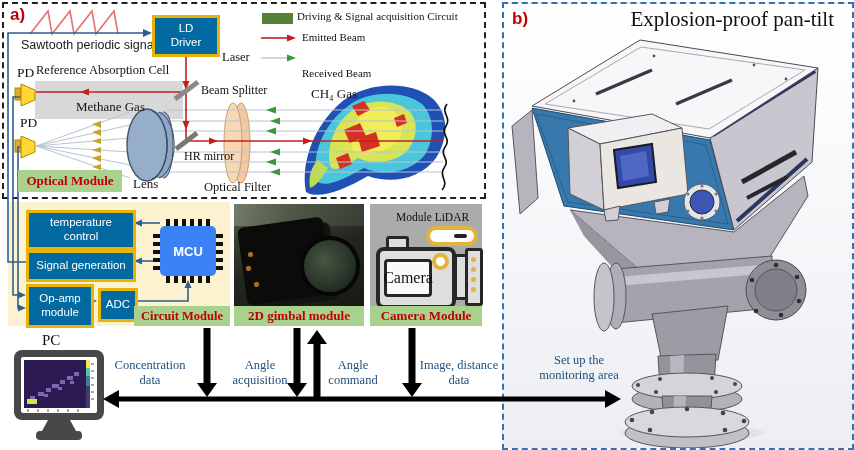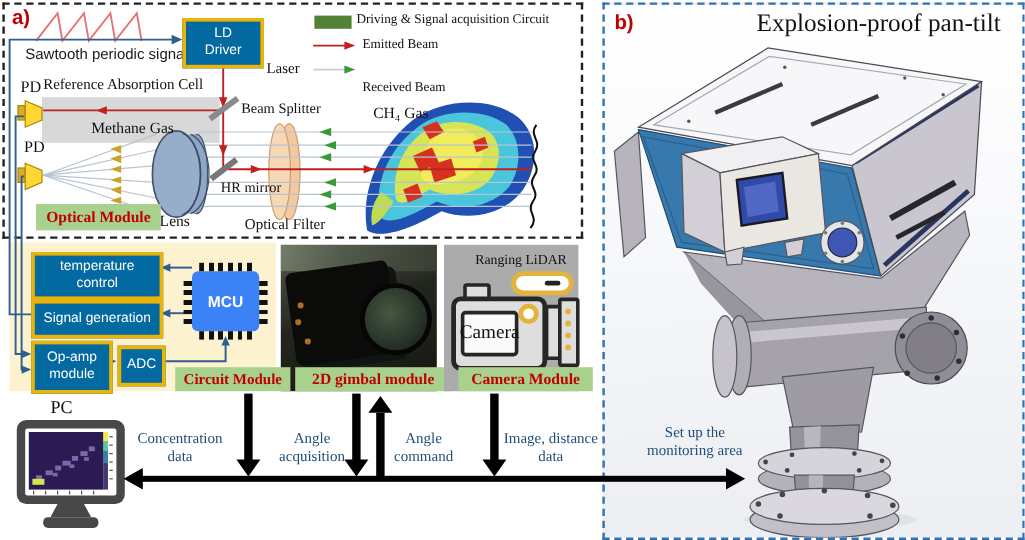--- a/index.html
+++ b/index.html
@@ -10,21 +10,21 @@
   .sans{font-family:"Liberation Sans","DejaVu Sans",sans-serif;}
   .ctr{display:flex;align-items:center;justify-content:center;text-align:center;}
   
   #optical-frame{left:2px;top:2px;width:480px;height:193px;border:2px dashed #222;background:transparent;}
   #panelB{left:502px;top:2px;width:348px;height:444px;border:2px dashed #2e74b5;
           background:linear-gradient(180deg,#ffffff 0%,#f7f8fa 45%,#eceef2 100%);}
   .tag{color:#c00000;font-weight:bold;font-size:17px;font-family:"Liberation Sans",sans-serif;}
   
   .gbox{background:#0369a1;border:3px solid #eab308;color:#fff;
         font-family:"Liberation Sans","DejaVu Sans",sans-serif;line-height:1.2;}
-  .strip{background:#a9d18e;color:#c00000;font-weight:bold;font-size:13px;margin-left:12px;}
+  .strip{background:#a9d18e;color:#c00000;font-weight:bold;font-size:13px;}
   
   #circuit-area{left:8px;top:202px;width:222px;height:124px;background:#fdf2cf;}
   
   #mcu{left:160px;top:226px;width:56px;height:50px;background:#3b82f6;border-radius:5px;
        color:#fff;font-weight:bold;font-size:13px;}
   .pins{position:absolute;background:repeating-linear-gradient(90deg,#111 0 4px,transparent 4px 8px);}
   .pinsV{position:absolute;background:repeating-linear-gradient(0deg,#111 0 4px,transparent 4px 8px);}
   
   #gimbal-photo{left:234px;top:204px;width:130px;height:122px;overflow:hidden;
     background:linear-gradient(160deg,#59604f 0%,#3a4034 22%,#23261f 45%,#15170f 100%);}
@@ -154,21 +154,21 @@
     <div class="bench"></div>
     <div id="gimbal-body"></div>
     <div id="gimbal-lens"></div>
     <div class="dot" style="left:14px;top:48px;"></div>
     <div class="dot" style="left:12px;top:62px;"></div>
     <div class="dot" style="left:20px;top:78px;"></div>
   </div>
   <div class="abs strip ctr" style="left:234px;top:306px;width:130px;height:20px;">2D gimbal module</div>
 
   <div id="camera-area" class="abs">
-    <div class="abs serifB" style="left:26px;top:7px;font-size:11.5px;white-space:nowrap;">Ranging LiDAR</div>
+    <div class="abs serifB" style="left:26px;top:7px;font-size:11.5px;white-space:nowrap;">Module LiDAR</div>
     <div class="abs" style="left:56px;top:22px;width:44px;height:12px;border:4px solid #e3b33c;border-radius:10px;background:#fff;">
       <div class="abs" style="left:24px;top:4px;width:13px;height:4px;background:#222;border-radius:2px;"></div>
     </div>
     <div class="blk" style="left:16px;top:32px;width:17px;height:13px;border-radius:3px;"></div>
     <div class="blk" style="left:6px;top:43px;width:72px;height:54px;border-width:4px;border-radius:8px;"></div>
     <div class="blk ctr serifB" style="left:14px;top:55px;width:42px;height:32px;border-radius:4px;background:#fafafa;font-size:16px;">Camera</div>
     <div class="abs" style="left:62px;top:49px;width:9px;height:9px;border:4px solid #e3b33c;border-radius:50%;background:#fff;"></div>
     <div class="blk" style="left:84px;top:50px;width:9px;height:40px;border-radius:2px;"></div>
     <div class="blk" style="left:95px;top:44px;width:12px;height:52px;border-radius:3px;">
       <div style="position:absolute;left:3px;top:6px;display:flex;flex-direction:column;gap:5px;">

